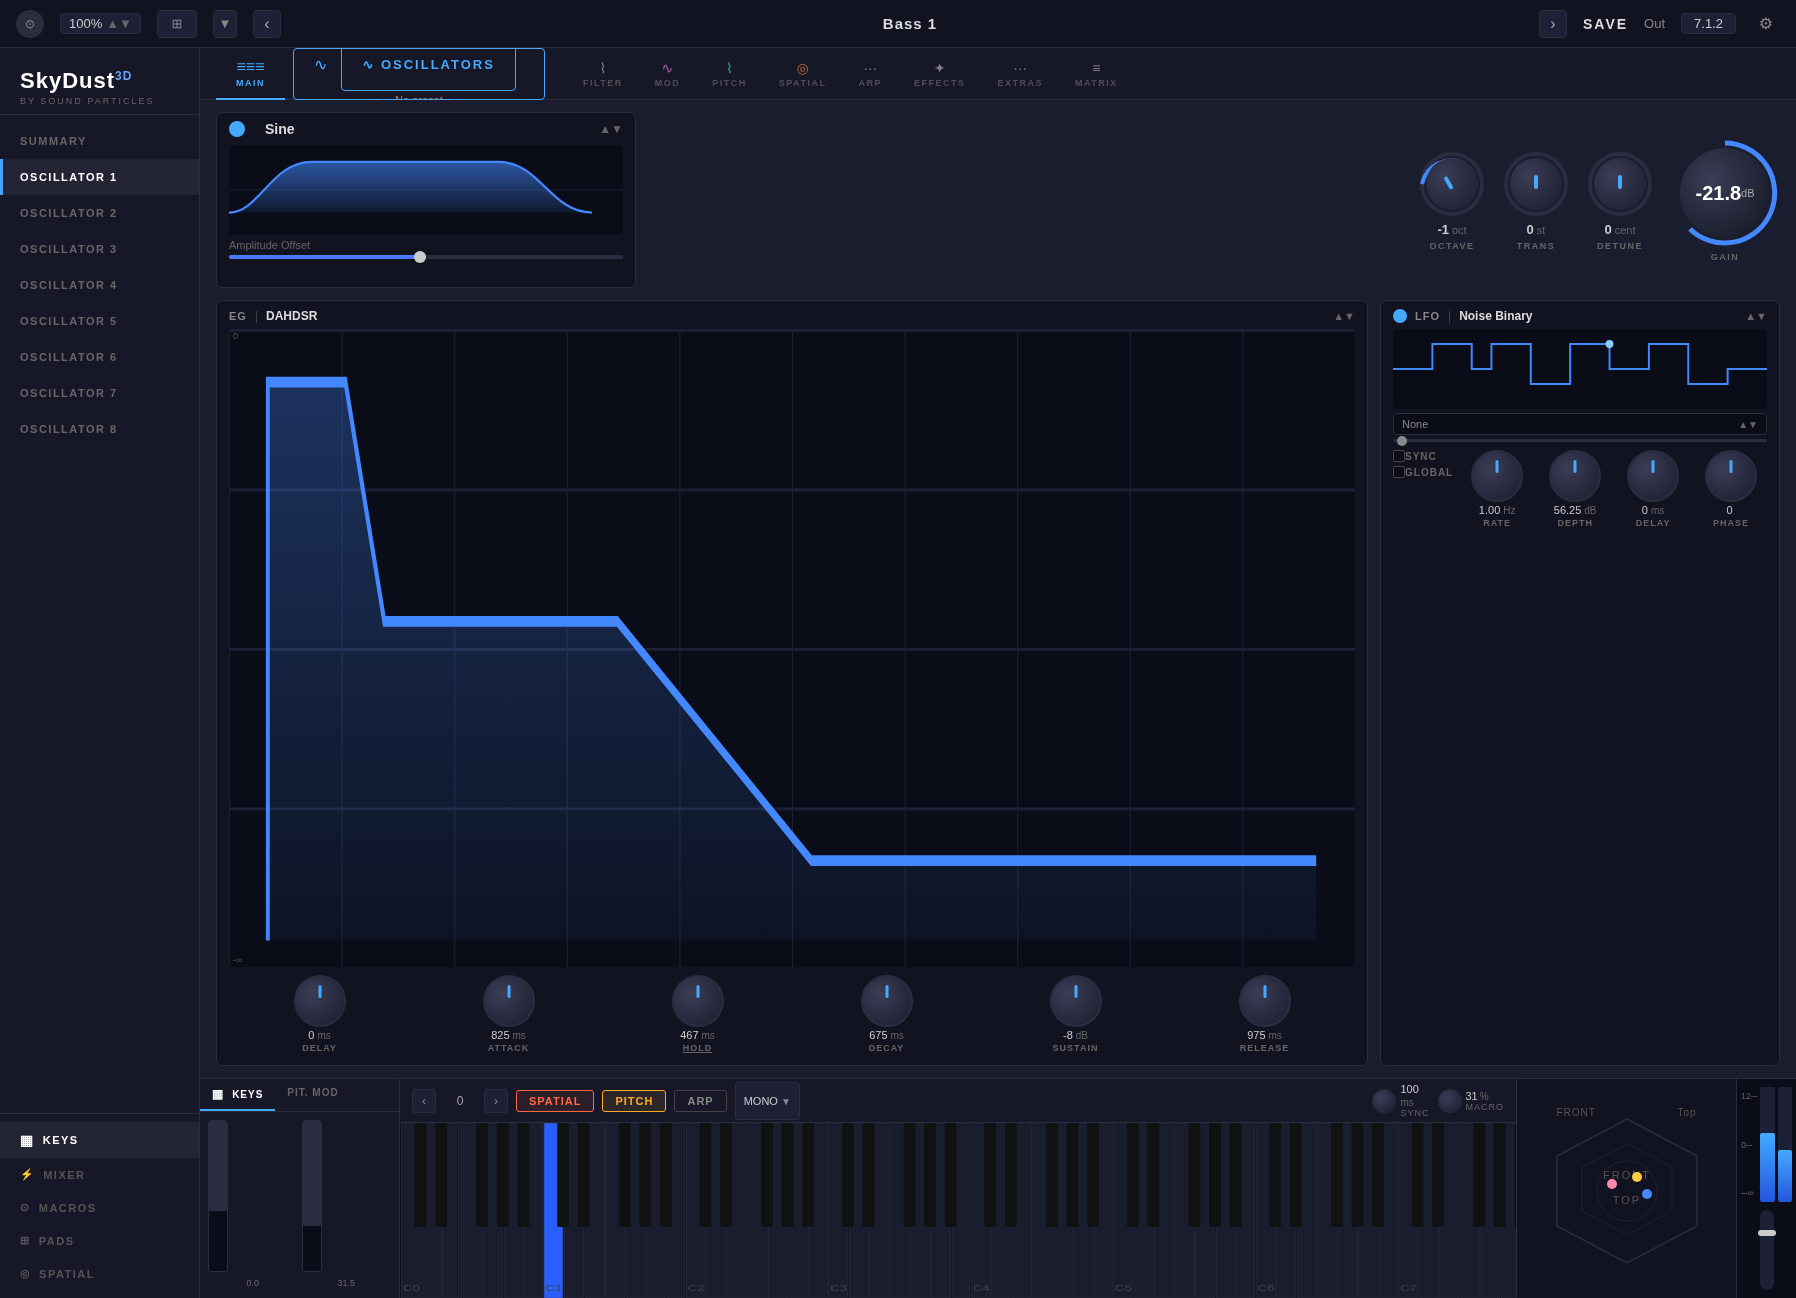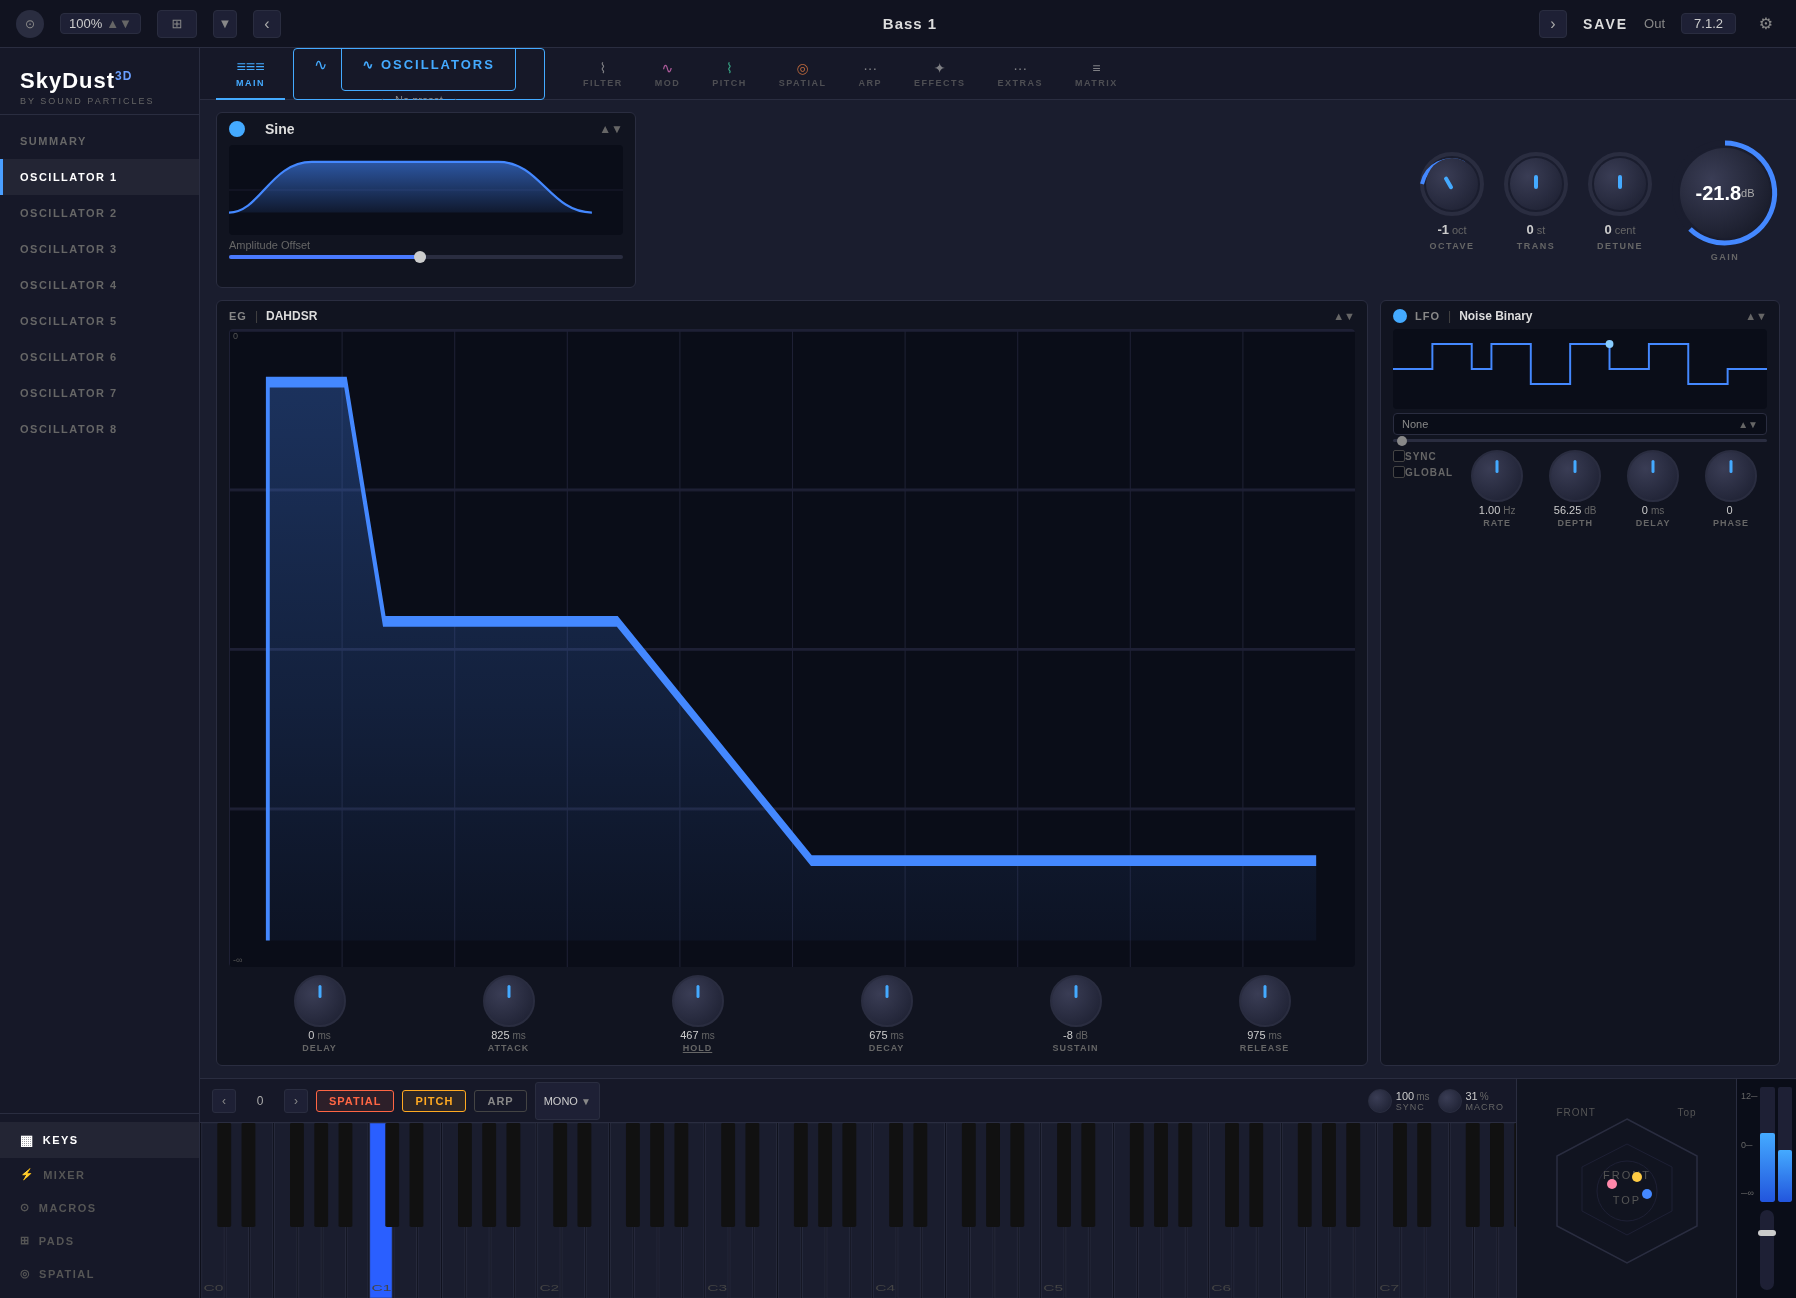--- a/index.html
+++ b/index.html
@@ -1088,41 +1088,66 @@
                 </div>
                 <span style="font-size:9px;color:#666;letter-spacing:1px;font-weight:bold;">PHASE</span>
               </div>
             </div>
           </div>
         </div>
       </div>
 
       <div class="bottom-section">
 
+        <div class="bottom-left">
+          <div class="bottom-tabs">
+            <div class="bottom-tab active">
+              <span style="font-size:12px; margin-right:4px;">▦</span>
+              <span>KEYS</span>
+            </div>
+            <div class="bottom-tab">
+              <span>PIT. MOD</span>
+            </div>
+          </div>
+          <div class="pit-mod-col">
+            <div style="display:flex; flex-direction:column; flex:1; gap:4px;">
+              <div class="pit-mod-slider">
+                <div style="width:100%; height:60%; background:#2a2d40; border-radius:2px;"></div>
+              </div>
+              <span class="pit-mod-val">0.0</span>
+            </div>
+            <div style="display:flex; flex-direction:column; flex:1; gap:4px;">
+              <div class="pit-mod-slider">
+                <div style="width:100%; height:70%; background:#2a2d40; border-radius:2px;"></div>
+              </div>
+              <span class="pit-mod-val">31.5</span>
+            </div>
+          </div>
+        </div>
 
         <div class="bottom-piano-area">
 
           <div class="piano-controls">
             <div class="piano-nav-btn">‹</div>
             <div class="piano-page-num">0</div>
             <div class="piano-nav-btn">›</div>
 
             <div class="piano-mode-btn active-mode">SPATIAL</div>
             <div class="piano-mode-btn pitch-mode">PITCH</div>
             <div class="piano-mode-btn arp-mode">ARP</div>
 
             <div class="mono-select">
               <span>MONO</span>
               <span class="mono-arrow"> ▼</span>
             </div>
 
             <div class="glide-control">
               <div class="glide-knob"></div>
               <div style="display:flex; flex-direction:column; align-items:flex-start;">
-                <div style="display:flex; align-items:baseline; gap:2px;">
+                <div style="display:flex; align-items:baseline; gap:2px;flex-direction:column;">
                   <span class="glide-value">100</span>
                   <span class="glide-unit">ms</span>
                 </div>
                 <span class="glide-label">SYNC</span>
               </div>
             </div>
 
             <div class="macro-control">
               <div class="glide-knob"></div>
               <div style="display:flex; flex-direction:column; align-items:flex-start;">

